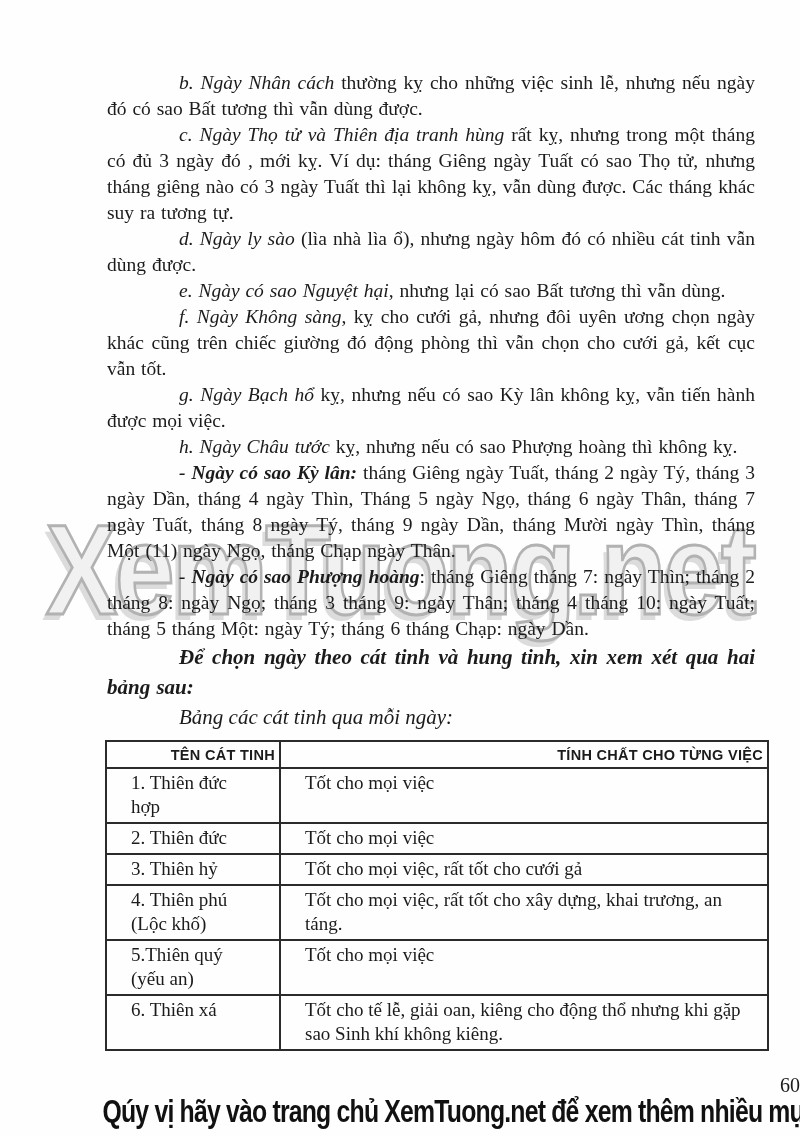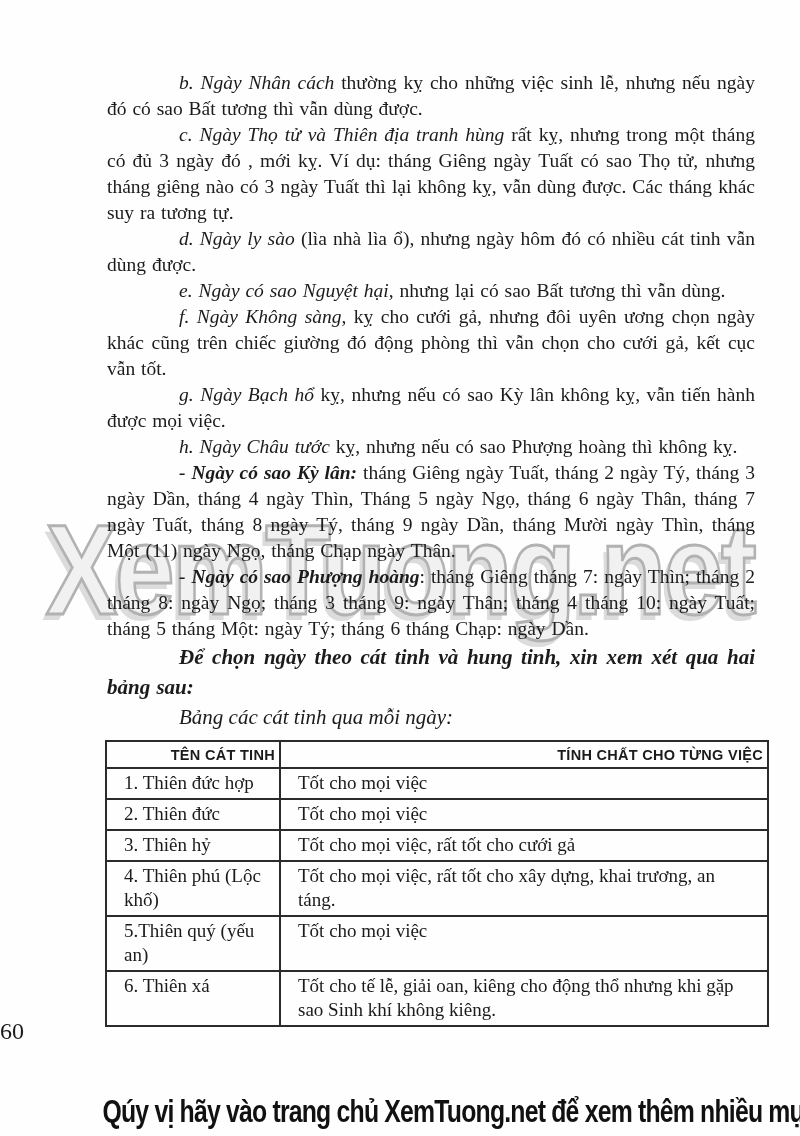--- a/index.html
+++ b/index.html
@@ -85,29 +85,29 @@
     font-family:"Liberation Sans", sans-serif;
     font-size:14.5px;
     letter-spacing:0.3px;
     font-weight:bold;
     text-align:right;
     padding:5px 4px 4px;
   }
   table.cat-table td {
     font-size:19px;
     line-height:24px;
-    padding:2px 17px 3px;
+    padding:2px 24px 3px;
   }
   td.col-name { width:174px; }
   .page-number {
     position:absolute;
-    top:1018px; left:0;
+    top:1074px; left:0;
     width:100%;
-    text-align:left;
-    font-size:24px;
+    text-align:right;
+    font-size:20px;
     z-index:1;
   }
   .footer {
     position:absolute;
     bottom:6px; left:0;
     width:100%;
     text-align:center;
     z-index:1;
   }
   .footer .footer-text {

